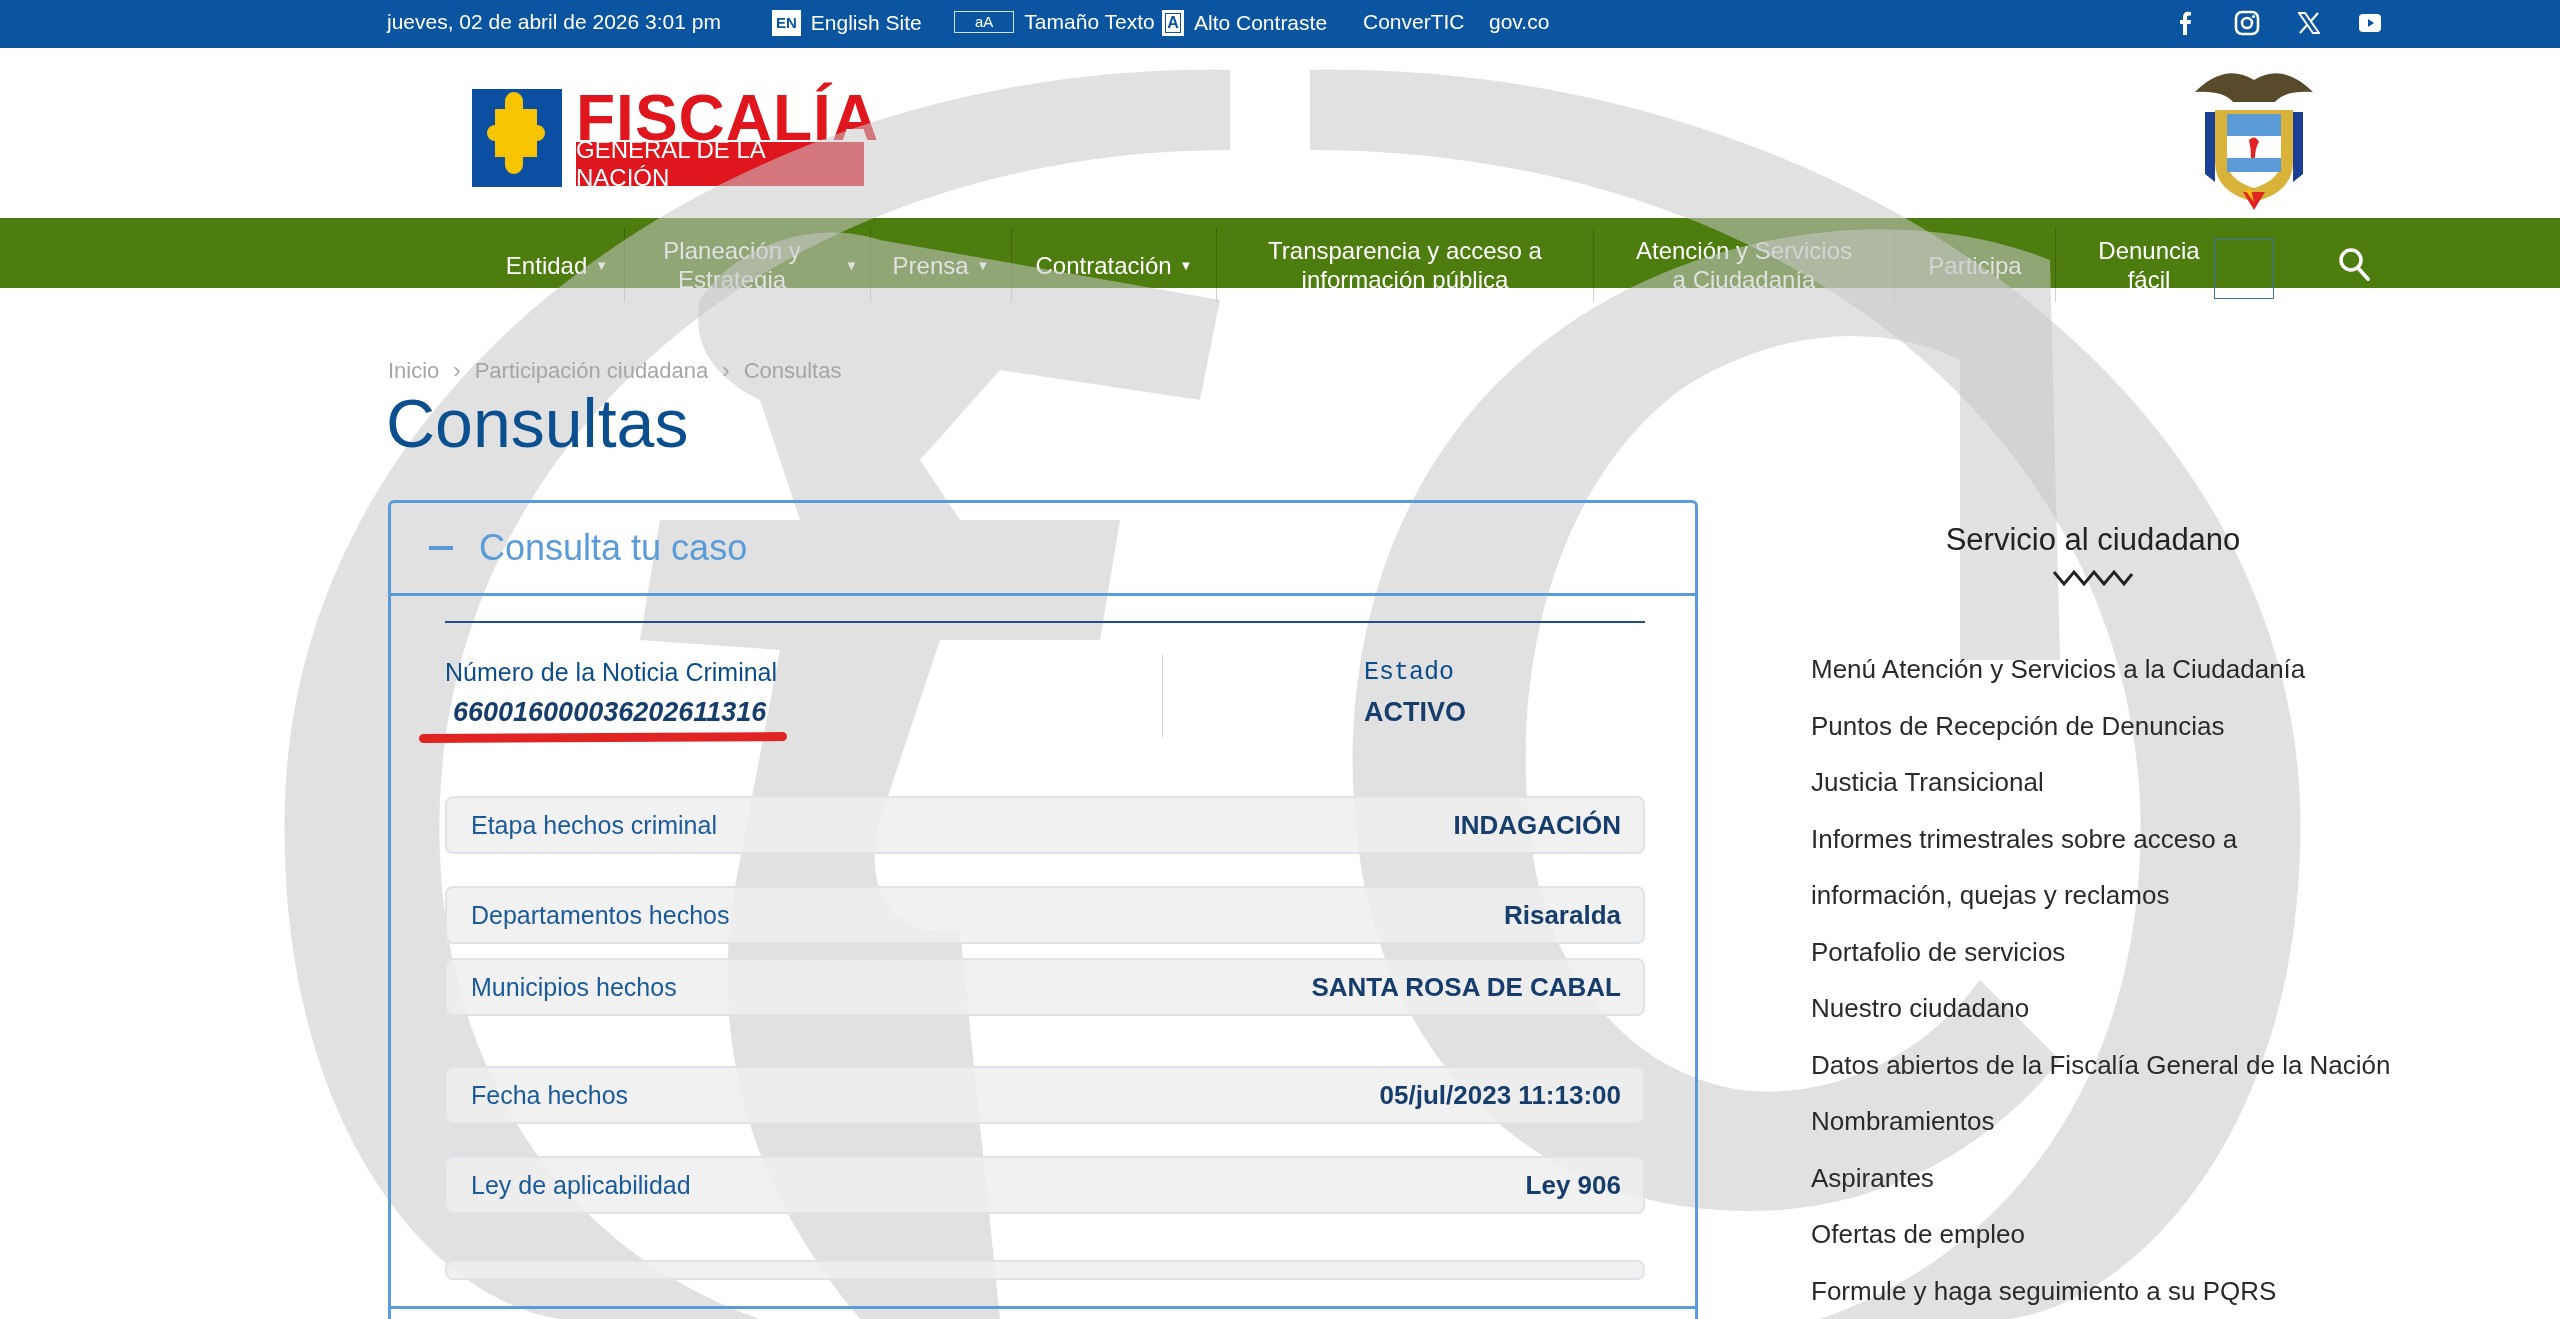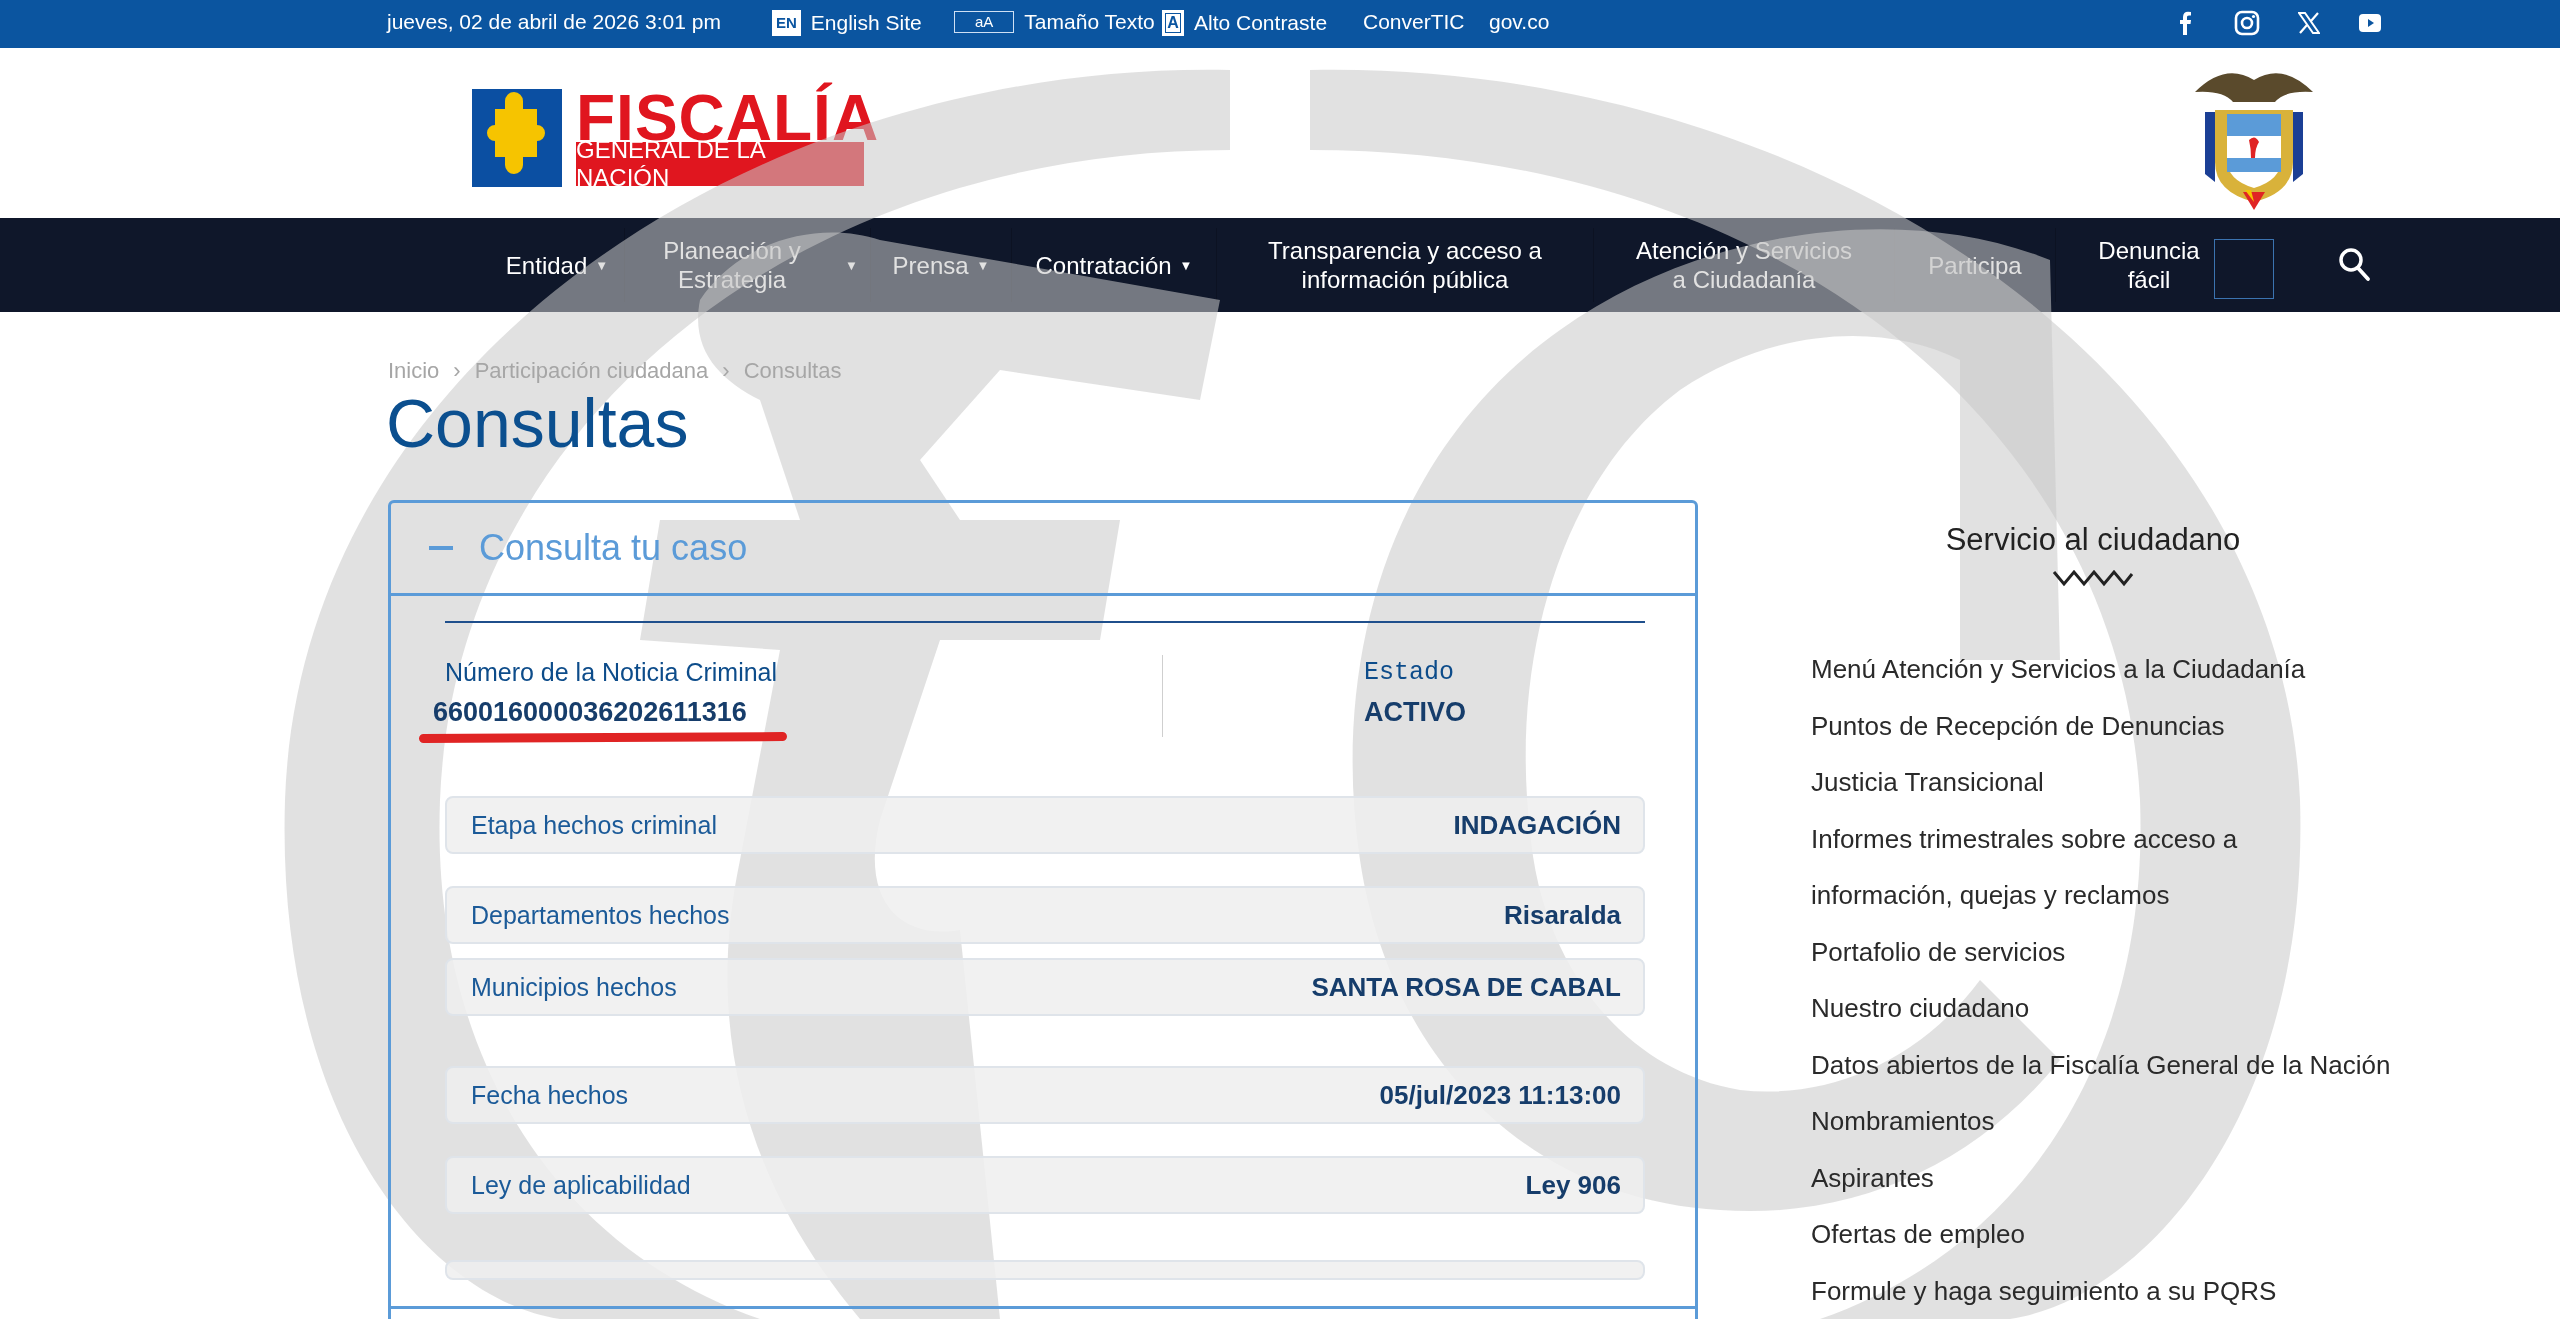--- a/index.html
+++ b/index.html
@@ -16,41 +16,41 @@
 
   
   .header { position: absolute; left: 0; top: 48px; width: 2560px; height: 170px; background: #fff; }
   .logo { position: absolute; left: 472px; top: 89px; width: 392px; height: 98px; }
   .logo .sq { position: absolute; left: 0; top: 0; width: 90px; height: 98px; background: #0b4fa2; }
   .logo .word { position: absolute; left: 104px; top: -8px; color: #e0161f; font-weight: bold; font-size: 64px; letter-spacing: 1px; font-family: "Liberation Sans", sans-serif; }
   .logo .sub { position: absolute; left: 104px; top: 53px; width: 288px; height: 44px; background: #e0161f; color: #fff; font-size: 24px; display: flex; align-items: center; justify-content: center; }
   .shield { position: absolute; left: 2185px; top: 62px; width: 138px; height: 148px; }
 
   
-  .nav { position: absolute; left: 0; top: 218px; width: 2560px; height: 94px; background: #0f172a; }
+  .nav { position: absolute; left: 0; top: 218px; width: 2560px; height: 70px; background: #4d7c0f; }
   .nav .ni { position: absolute; top: 0; height: 94px; display: flex; align-items: center; justify-content: center; color: #fff; font-size: 24px; text-align: center; line-height: 29px; }
   .nav .sep { position: absolute; top: 10px; width: 1px; height: 74px; background: rgba(0,0,0,0.18); }
   .nav .caret { font-size: 13px; margin-left: 8px; }
   .nav .box { position: absolute; left: 2214px; top: 21px; width: 60px; height: 60px; border: 1px solid #3b73b0; }
 
   
   .watermark { position: absolute; left: 0; top: 0; width: 2560px; height: 1319px; pointer-events: none; }
 
   
   .breadcrumb { position: absolute; left: 388px; top: 358px; font-size: 22px; color: #a6a6a6; display: flex; gap: 14px; }
   .page-title { position: absolute; left: 386px; top: 384px; font-size: 68px; color: #0b4f8f; font-weight: normal; }
 
   
   .card { position: absolute; left: 388px; top: 500px; width: 1310px; height: 830px; border: 3px solid #5b9bd8; border-radius: 6px 6px 0 0; background: rgba(255,255,255,0.0); }
   .card-head { position: absolute; left: 0; top: 0; width: 100%; height: 93px; border-bottom: 3px solid #5b9bd8; display: flex; align-items: center; }
   .card-head .minus { width: 24px; height: 4px; background: #5b9bd8; margin-left: 38px; margin-right: 26px; }
   .card-head .title { font-size: 36px; color: #5b9bd8; }
   .card-line { position: absolute; left: 54px; top: 118px; width: 1200px; height: 2px; background: #1f4f8c; }
   .noticia-label { position: absolute; left: 54px; top: 155px; font-size: 25px; color: #0d4c8a; }
-  .noticia-value { position: absolute; left: 42px; top: 194px; font-size: 27px; color: #163d6b; font-weight: bold; }
+  .noticia-value { position: absolute; left: 62px; top: 194px; font-size: 27px; color: #163d6b; font-weight: bold; font-style: italic; }
   .underline-red { position: absolute; left: 28px; top: 230px; width: 368px; height: 9px; background: #e02424; border-radius: 5px; transform: rotate(-0.3deg); }
   .vdiv { position: absolute; left: 771px; top: 152px; width: 1px; height: 82px; background: #cfcfcf; }
   .estado-label { position: absolute; left: 973px; top: 155px; font-size: 25px; color: #0d4c8a; font-family: Liberation Mono, monospace; }
   .estado-value { position: absolute; left: 973px; top: 194px; font-size: 27px; color: #163d6b; font-weight: bold; }
 
   .row { position: absolute; left: 54px; width: 1200px; height: 58px; background: rgba(238,238,238,0.85); border: 2px solid #dfe4ea; border-radius: 8px; display: flex; align-items: center; justify-content: space-between; padding: 0 22px 0 24px; }
   .row .lbl { font-size: 25px; color: #1b5a98; }
   .row .val { font-size: 26px; color: #163d6b; font-weight: bold; }
   .row-cut { height: 20px; overflow: hidden; align-items: flex-start; padding-top: 14px; }
   .card-bottom { position: absolute; left: 0; top: 803px; width: 100%; height: 3px; background: #5b9bd8; }

